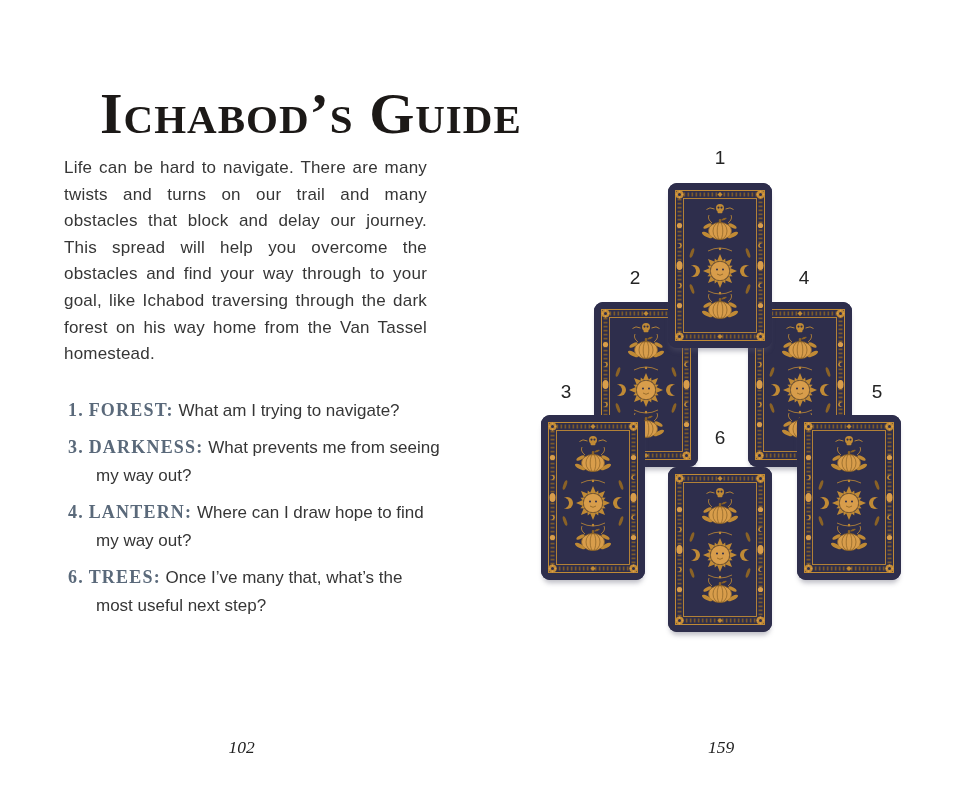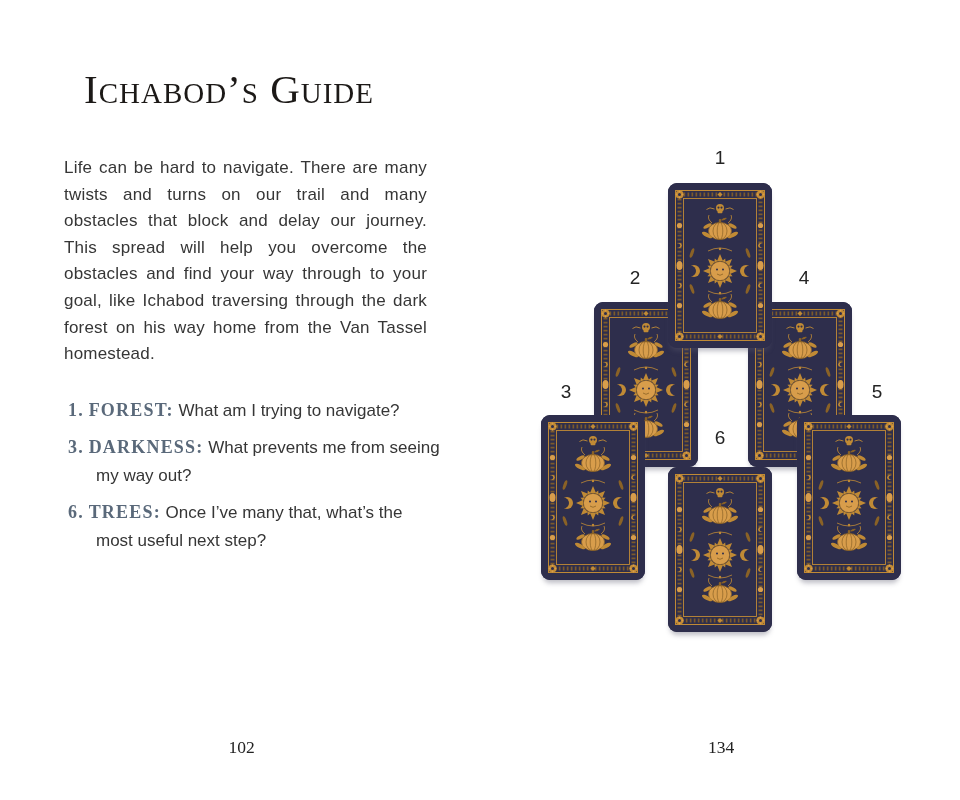--- a/index.html
+++ b/index.html
@@ -17,23 +17,23 @@
   body{
     width:960px;height:800px;
     background:var(--page-background,#fff);
     font-family:"Liberation Sans", sans-serif;
     -webkit-font-smoothing:antialiased;
   }
   .canvas{position:relative;width:960px;height:800px;overflow:hidden;background:var(--page-background,#fff);}
 
   
   .title{
-    position:absolute;left:84px;top:69px;margin:0;
+    position:absolute;left:84px;top:69px;margin:16px;
     font-family:"Liberation Serif", serif;
-    font-weight:400;font-size:41px;line-height:1;
+    font-weight:700;font-size:58px;line-height:1;
     font-variant:small-caps;letter-spacing:1px;
     color:var(--title-ink,#1c1917);white-space:nowrap;
   }
   .intro{
     position:absolute;left:48px;top:139px;width:363px;margin:16px;
     font-size:17px;line-height:26.6px;text-align:justify;
     letter-spacing:.2px;color:var(--body-ink,#363636);
   }
   .questions{
     position:absolute;left:60px;top:388px;width:374px;margin:8px;padding:0;list-style:none;
@@ -44,21 +44,21 @@
   }
   .qlabel{
     font-family:"Liberation Serif", serif;font-weight:700;
     font-size:18px;letter-spacing:1.2px;color:var(--accent-slate,#5a697a);
   }
   .qtext{font-size:17px;color:var(--body-ink,#363636);}
 
   .pagenum{
     position:absolute;top:737px;margin:0;
     font-family:"Liberation Serif", serif;font-size:17.5px;line-height:1.2;
-    color:#222;text-align:center;
+    color:#222;text-align:center;font-style:italic;
   }
   .pagenum.left{left:60px;width:363px;}
   .pagenum.right{left:541px;width:360px;}
 
   
   .spread{position:absolute;left:0;top:0;width:960px;height:800px;}
   .card{
     position:absolute;border-radius:9px;
     box-shadow:0 5px 5px -2px rgba(90,90,110,.4);
     background:var(--card-navy,#2e2e4c);
@@ -177,20 +177,21 @@
 </svg>
 
 <div class="canvas">
 
   <section>
     <h1 class="title">Ichabod’s Guide</h1>
     <p class="intro">Life can be hard to navigate. There are many twists and turns on our trail and many obstacles that block and delay our journey. This spread will help you overcome the obstacles and find your way through to your goal, like Ichabod traversing through the dark forest on his way home from the Van Tassel homestead.</p>
     <ol class="questions">
         <li><span class="qlabel">1.</span> <span class="qlabel">FOREST:</span> <span class="qtext">What am I trying to navigate?</span></li>
         <li><span class="qlabel">3.</span> <span class="qlabel">DARKNESS:</span> <span class="qtext">What prevents me from seeing my way out?</span></li>
+        <li><span class="qlabel">4.</span> <span class="qlabel">LANTERN:</span> <span class="qtext">Where can I draw hope to find my way out?</span></li>
         <li><span class="qlabel">6.</span> <span class="qlabel">TREES:</span> <span class="qtext">Once I’ve many that, what’s the most useful next step?</span></li>
       </ol>
     <div class="pagenum left">102</div>
   </section>
 
   <section>
     <div class="spread">
         <div class="card" style="left: 594px; top: 302px; width: 104px; height: 165px;">
           <svg viewBox="0 0 104 165" width="104" height="165">
             <use href="#cardback"></use>
@@ -221,16 +222,16 @@
             <use href="#cardback"></use>
           </svg>
         </div>
         <div class="cardlabel" style="left: 635px; top: 268px;">2</div>
         <div class="cardlabel" style="left: 804px; top: 268px;">4</div>
         <div class="cardlabel" style="left: 720px; top: 148px;">1</div>
         <div class="cardlabel" style="left: 566px; top: 382px;">3</div>
         <div class="cardlabel" style="left: 877px; top: 382px;">5</div>
         <div class="cardlabel" style="left: 720px; top: 428px;">6</div>
       </div>
-    <div class="pagenum right">134</div>
+    <div class="pagenum right">159</div>
   </section>
 
 </div>
 
 </body></html>

